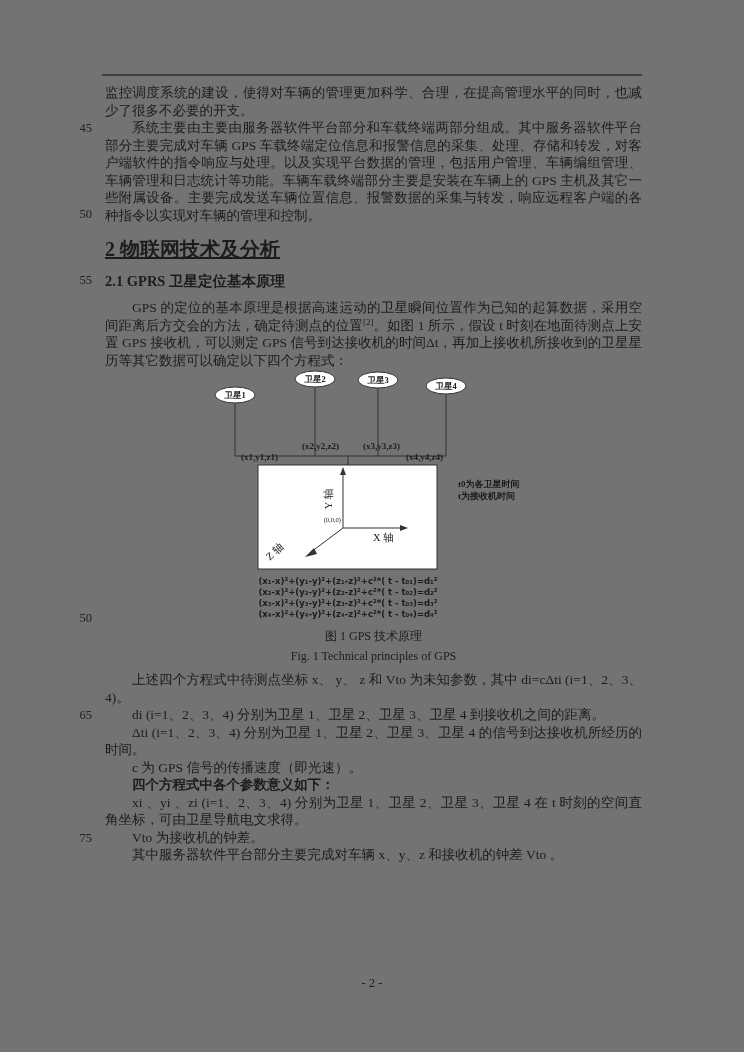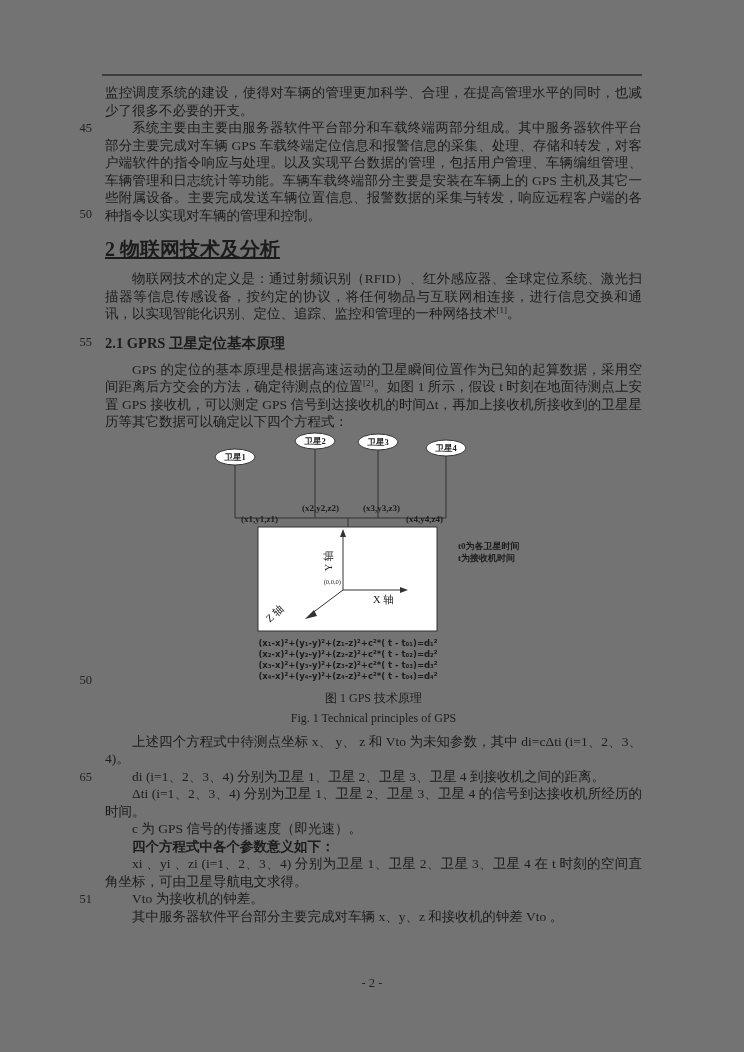--- a/index.html
+++ b/index.html
@@ -72,23 +72,20 @@
     <p class="para">监控调度系统的建设，使得对车辆的管理更加科学、合理，在提高管理水平的同时，也减少了很多不必要的开支。</p>
 
     <p class="para indent">
       <span class="lnum" style="top:1px;">45</span>
       <span class="lnum" style="bottom:1px;">50</span>
       <span>系统主要由主要由服务器软件平台部分和车载终端两部分组成。其中服务器软件平台部分主要完成对车辆 GPS 车载终端定位信息和报警信息的采集、处理、存储和转发，对客户端软件的指令响应与处理。以及实现平台数据的管理，包括用户管理、车辆编组管理、车辆管理和日志统计等功能。车辆车载终端部分主要是安装在车辆上的 GPS 主机及其它一些附属设备。主要完成发送车辆位置信息、报警数据的采集与转发，响应远程客户端的各种指令以实现对车辆的管理和控制。</span>
     </p>
 
     <h2 class="h2">2  物联网技术及分析</h2>
 
-    <p class="para indent">
-      <span>物联网技术的定义是：通过射频识别（RFID）、红外感应器、全球定位系统、激光扫描器等信息传感设备，按约定的协议，将任何物品与互联网相连接，进行信息交换和通讯，以实现智能化识别、定位、追踪、监控和管理的一种网络技术</span><span class="sup">[1]</span><span>。</span>
-    </p>
 
     <h3 class="h3">
       <span class="lnum" style="top:1px;">55</span>
       <span>2.1  GPRS 卫星定位基本原理</span>
     </h3>
 
     <p class="para indent">
       <span>GPS 的定位的基本原理是根据高速运动的卫星瞬间位置作为已知的起算数据，采用空间距离后方交会的方法，确定待测点的位置</span><span class="sup">[2]</span><span>。如图 1 所示，假设 t 时刻在地面待测点上安置 GPS 接收机，可以测定 GPS 信号到达接收机的时间Δt，再加上接收机所接收到的卫星星历等其它数据可以确定以下四个方程式：</span>
     </p>
 
@@ -159,21 +156,21 @@
 
     <p class="para indent">c 为 GPS 信号的传播速度（即光速）。</p>
 
     <p class="para indent bold">四个方程式中各个参数意义如下：</p>
 
 
     <p class="para indent">xi 、yi 、zi (i=1、2、3、4) 分别为卫星 1、卫星 2、卫星 3、卫星 4 在 t 时刻的空间直角坐标，可由卫星导航电文求得。</p>
 
 
     <p class="para indent">
-      <span class="lnum" style="top:1px;">51</span>
+      <span class="lnum" style="top:1px;">75</span>
       <span>Vto 为接收机的钟差。</span>
     </p>
 
     <p class="para indent">其中服务器软件平台部分主要完成对车辆 x、y、z 和接收机的钟差 Vto 。</p>
 
   </div>
 
   <div class="footer">- 2 -</div>
 
 </div>

